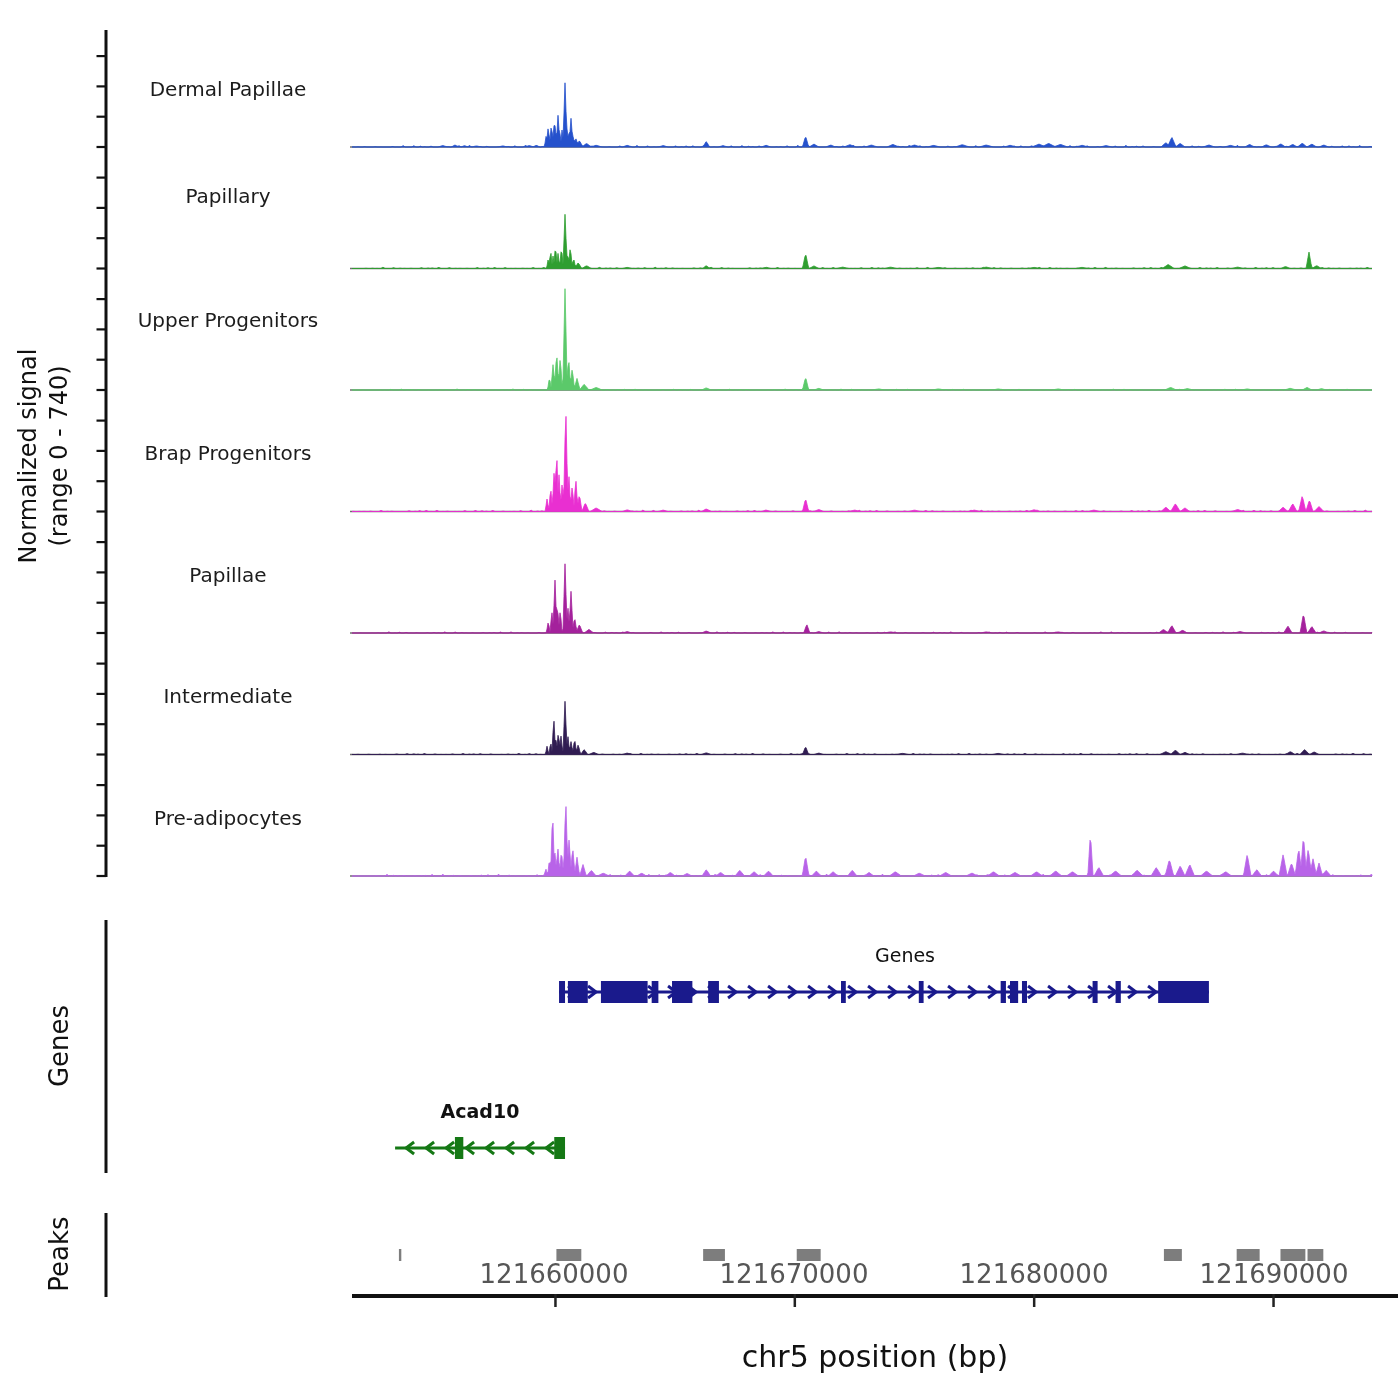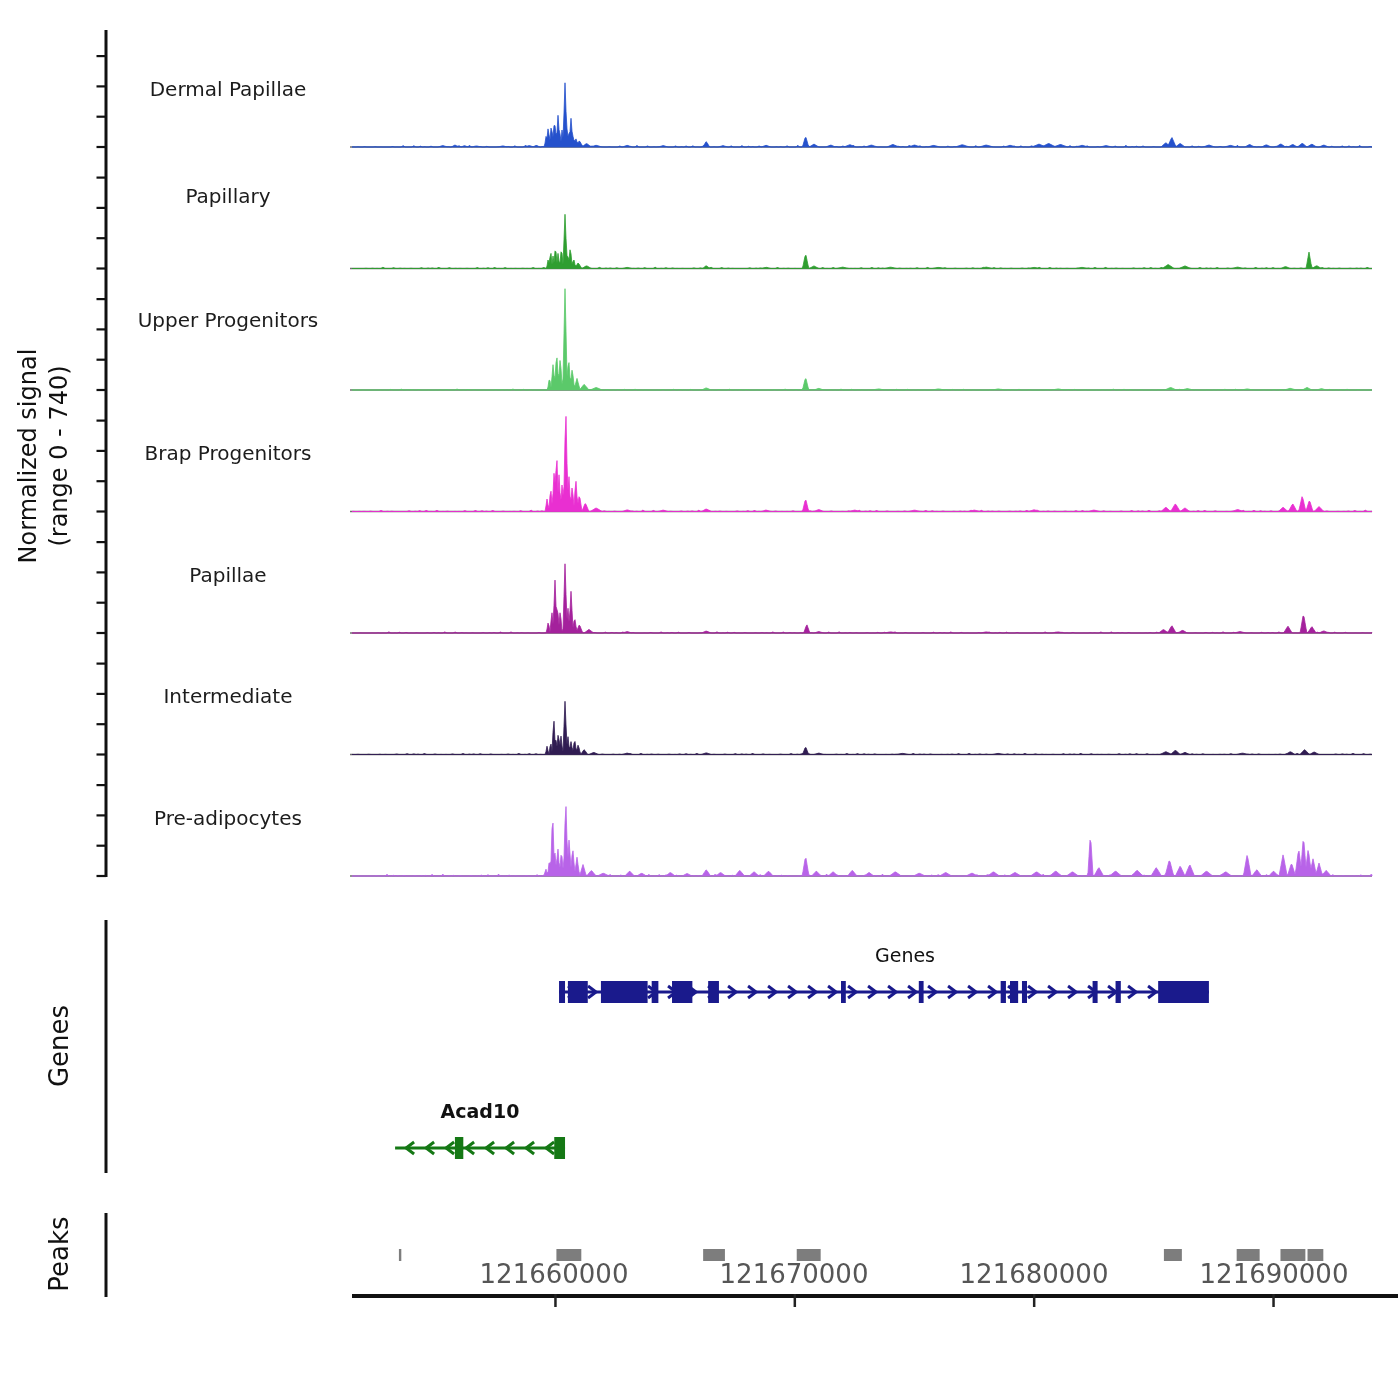--- a/index.html
+++ b/index.html
@@ -166,13 +166,14 @@
   <div class="section-label peaks-label">Peaks</div>
 
   <div class="gene-name brap-name">Genes</div>
   <div class="gene-name acad10-name">Acad10</div>
 
   <div class="xtick-label xt0">121660000</div>
   <div class="xtick-label xt1">121670000</div>
   <div class="xtick-label xt2">121680000</div>
   <div class="xtick-label xt3">121690000</div>
 
+  <div class="xaxis-title">chr5 position (bp)</div>
 </div>
 
 </body></html>

